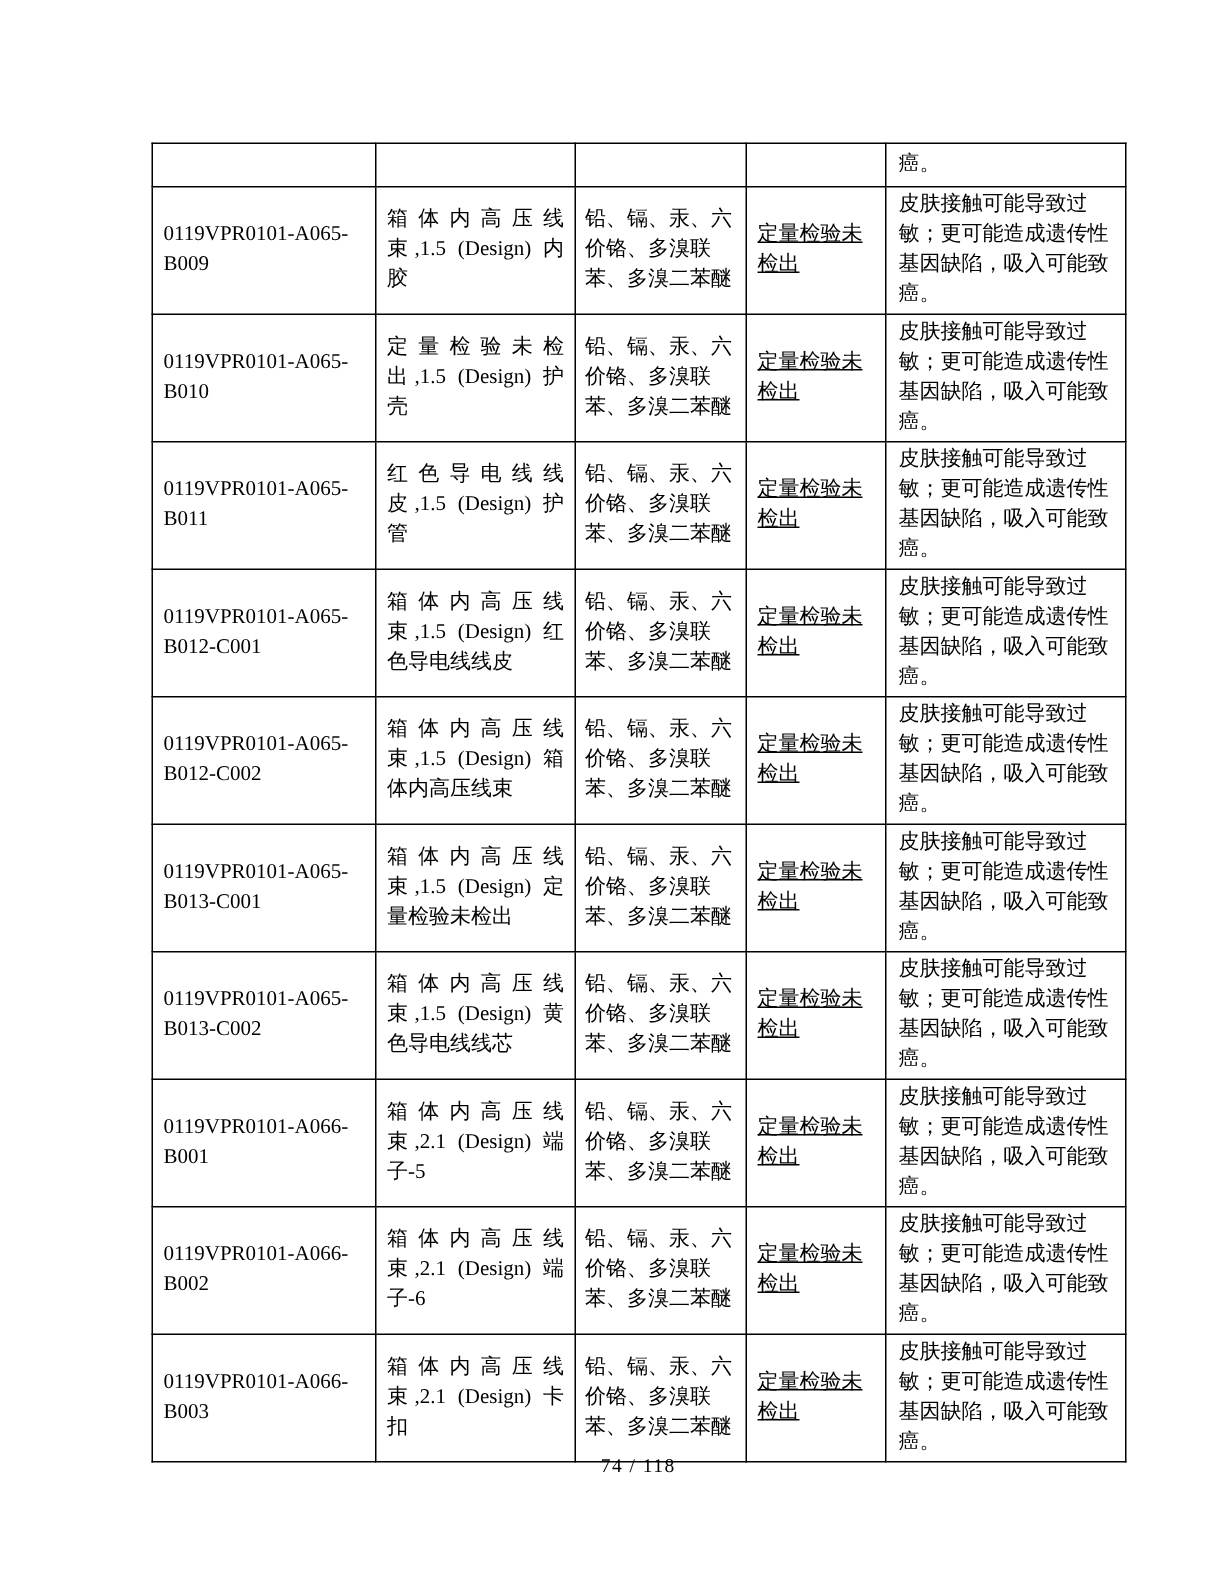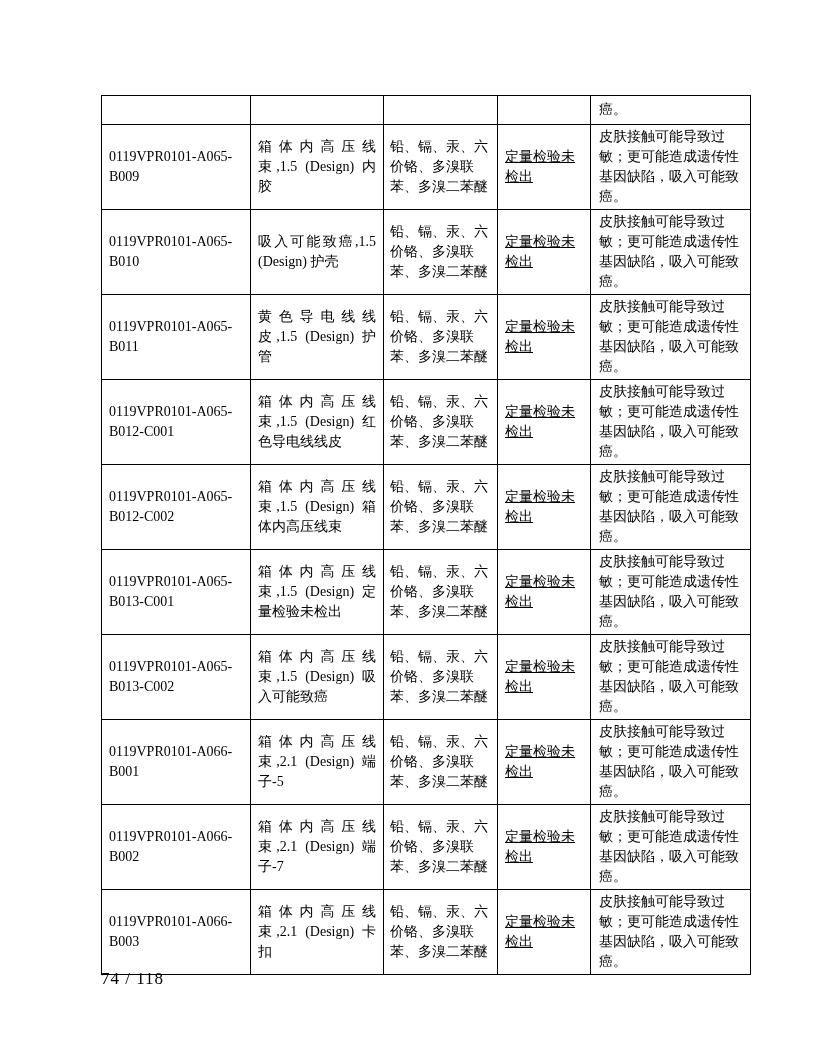--- a/index.html
+++ b/index.html
@@ -40,22 +40,22 @@
   td.c1 { padding: 2px 5px 2px 7px; margin-left: 40px; }
   td.c2 { padding: 12px 7px; text-align: justify; text-justify: inter-character; }
   td.c3 { padding: 2px 6px; }
   td.c4 { padding: 2px 7px; text-decoration: underline; }
   td.c5 { padding: 2px 8px; }
   .footer {
     position: absolute;
     left: 101px;
     top: 969px;
     width: 649px;
-    text-align: left;
-    font-size: 17px;
+    text-align: center;
+    font-size: 13px;
     letter-spacing: 1px;
   }
 </style>
 </head>
 <body>
 
 <div class="sheet">
   <table class="subst-table">
     <colgroup>
       <col style="width:149px">
@@ -76,29 +76,29 @@
       <tr class="data-row">
         <td class="c1">0119VPR0101-A065-B009</td>
         <td class="c2">箱体内高压线束,1.5 (Design) 内胶</td>
         <td class="c3">铅、镉、汞、六价铬、多溴联苯、多溴二苯醚</td>
         <td class="c4">定量检验未检出</td>
         <td class="c5">皮肤接触可能导致过敏；更可能造成遗传性基因缺陷，吸入可能致癌。</td>
       </tr>
 
       <tr class="data-row">
         <td class="c1">0119VPR0101-A065-B010</td>
-        <td class="c2">吸入可能致癌,1.5 (Design) 护壳</td>
+        <td class="c2">定量检验未检出,1.5 (Design) 护壳</td>
         <td class="c3">铅、镉、汞、六价铬、多溴联苯、多溴二苯醚</td>
         <td class="c4">定量检验未检出</td>
         <td class="c5">皮肤接触可能导致过敏；更可能造成遗传性基因缺陷，吸入可能致癌。</td>
       </tr>
 
       <tr class="data-row">
         <td class="c1">0119VPR0101-A065-B011</td>
-        <td class="c2">黄色导电线线皮,1.5 (Design) 护管</td>
+        <td class="c2">红色导电线线皮,1.5 (Design) 护管</td>
         <td class="c3">铅、镉、汞、六价铬、多溴联苯、多溴二苯醚</td>
         <td class="c4">定量检验未检出</td>
         <td class="c5">皮肤接触可能导致过敏；更可能造成遗传性基因缺陷，吸入可能致癌。</td>
       </tr>
 
       <tr class="data-row">
         <td class="c1">0119VPR0101-A065-B012-C001</td>
         <td class="c2">箱体内高压线束,1.5 (Design) 红色导电线线皮</td>
         <td class="c3">铅、镉、汞、六价铬、多溴联苯、多溴二苯醚</td>
         <td class="c4">定量检验未检出</td>
@@ -116,37 +116,37 @@
       <tr class="data-row">
         <td class="c1">0119VPR0101-A065-B013-C001</td>
         <td class="c2">箱体内高压线束,1.5 (Design) 定量检验未检出</td>
         <td class="c3">铅、镉、汞、六价铬、多溴联苯、多溴二苯醚</td>
         <td class="c4">定量检验未检出</td>
         <td class="c5">皮肤接触可能导致过敏；更可能造成遗传性基因缺陷，吸入可能致癌。</td>
       </tr>
 
       <tr class="data-row">
         <td class="c1">0119VPR0101-A065-B013-C002</td>
-        <td class="c2">箱体内高压线束,1.5 (Design) 吸入可能致癌</td>
+        <td class="c2">箱体内高压线束,1.5 (Design) 黄色导电线线芯</td>
         <td class="c3">铅、镉、汞、六价铬、多溴联苯、多溴二苯醚</td>
         <td class="c4">定量检验未检出</td>
         <td class="c5">皮肤接触可能导致过敏；更可能造成遗传性基因缺陷，吸入可能致癌。</td>
       </tr>
 
       <tr class="data-row">
         <td class="c1">0119VPR0101-A066-B001</td>
         <td class="c2">箱体内高压线束,2.1 (Design) 端子-5</td>
         <td class="c3">铅、镉、汞、六价铬、多溴联苯、多溴二苯醚</td>
         <td class="c4">定量检验未检出</td>
         <td class="c5">皮肤接触可能导致过敏；更可能造成遗传性基因缺陷，吸入可能致癌。</td>
       </tr>
 
       <tr class="data-row">
         <td class="c1">0119VPR0101-A066-B002</td>
-        <td class="c2">箱体内高压线束,2.1 (Design) 端子-7</td>
+        <td class="c2">箱体内高压线束,2.1 (Design) 端子-6</td>
         <td class="c3">铅、镉、汞、六价铬、多溴联苯、多溴二苯醚</td>
         <td class="c4">定量检验未检出</td>
         <td class="c5">皮肤接触可能导致过敏；更可能造成遗传性基因缺陷，吸入可能致癌。</td>
       </tr>
 
       <tr class="data-row">
         <td class="c1">0119VPR0101-A066-B003</td>
         <td class="c2">箱体内高压线束,2.1 (Design) 卡扣</td>
         <td class="c3">铅、镉、汞、六价铬、多溴联苯、多溴二苯醚</td>
         <td class="c4">定量检验未检出</td>

